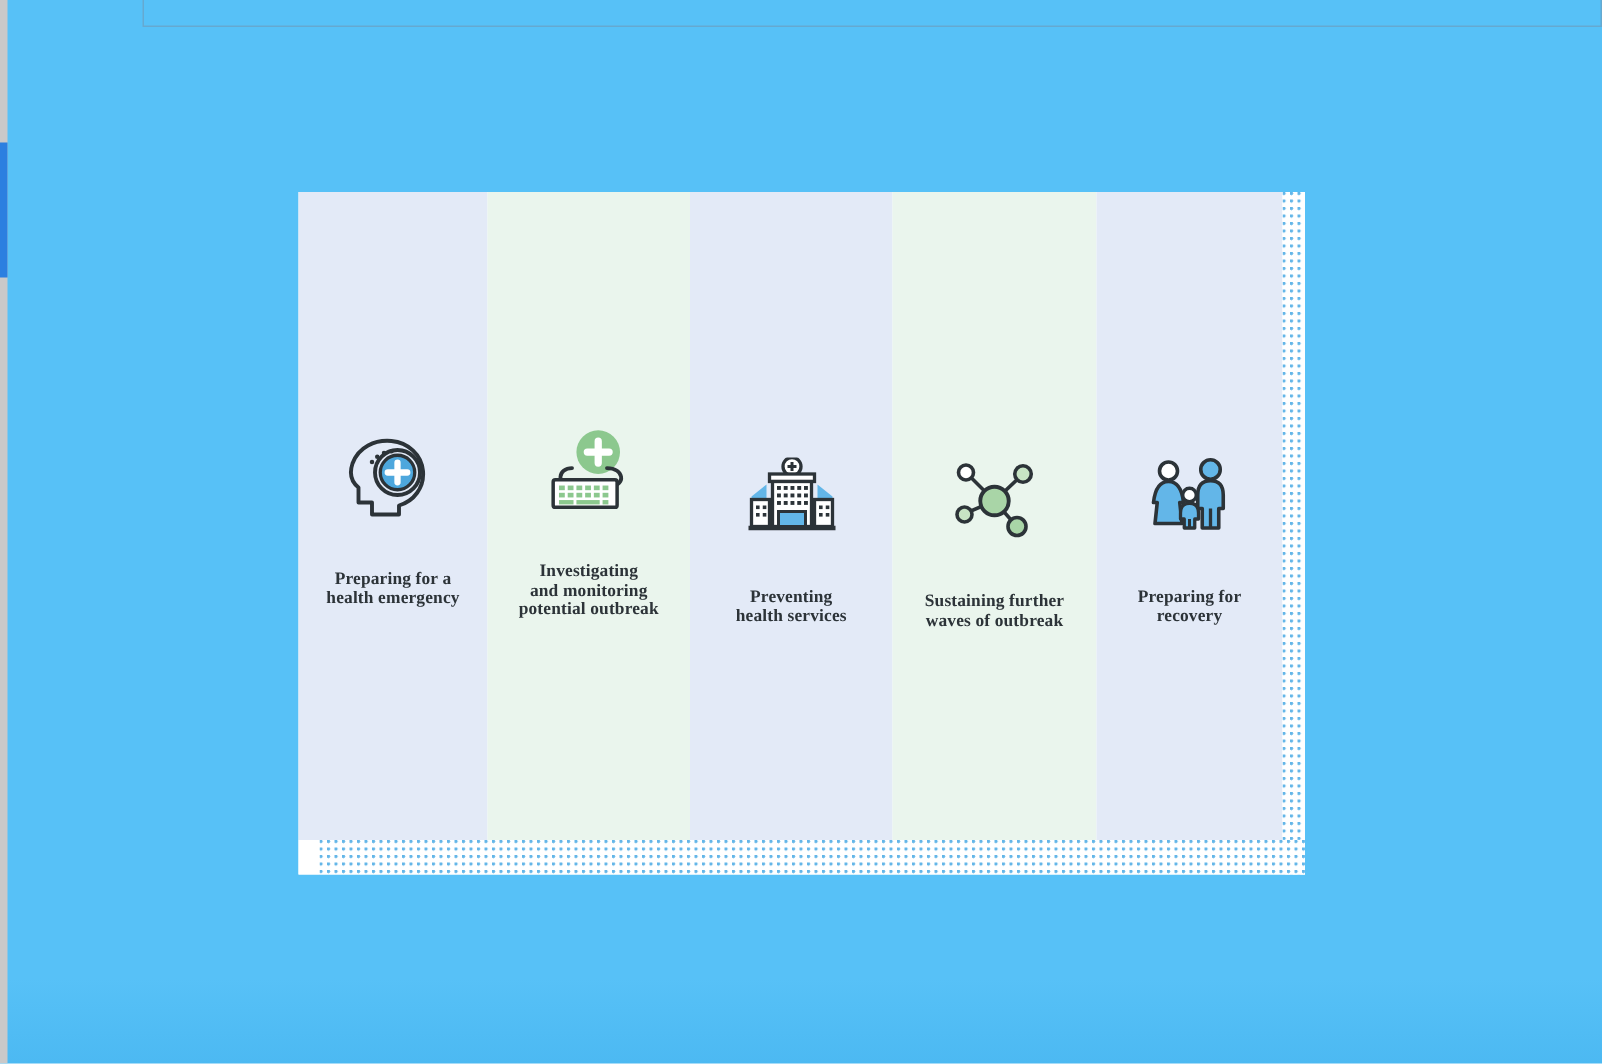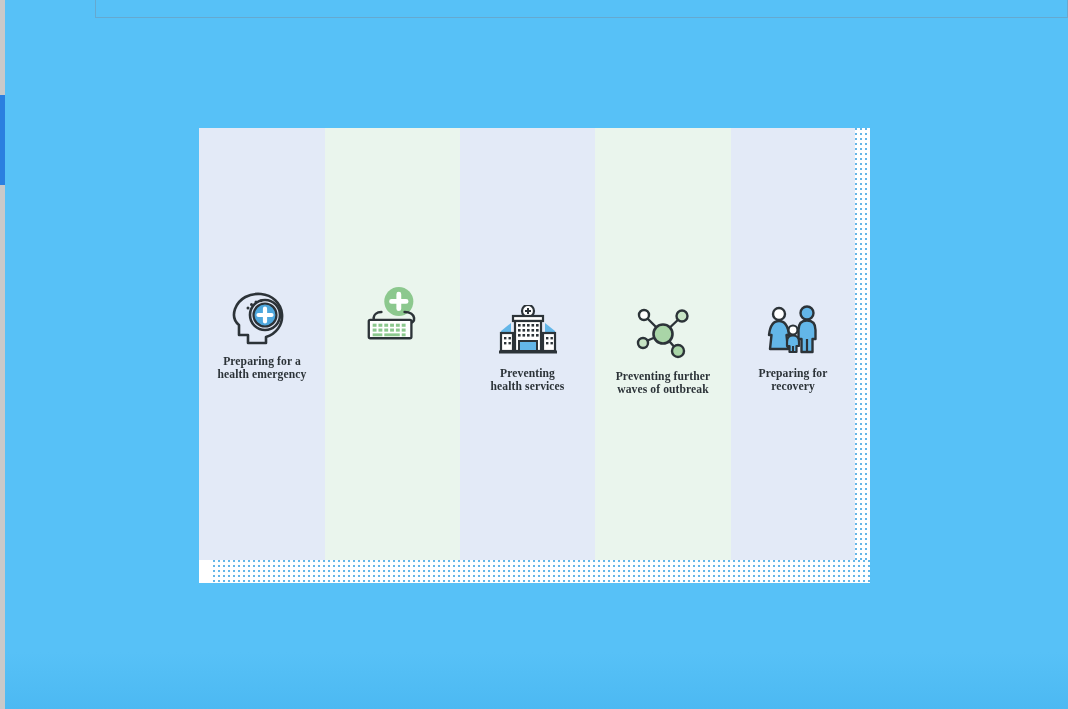--- a/index.html
+++ b/index.html
@@ -92,20 +92,21 @@
   .col-bg-blue  { background: #e3eaf7; }
   .col-bg-green { background: #eaf5ed; }
 
   .col-inner {
     position: absolute;
     left: 0;
     width: 100%;
     display: flex;
     flex-direction: column;
     align-items: center;
+    gap: 24px;
   }
 
   .col-icon {
     width: 62px;
     height: 62px;
     display: flex;
     align-items: center;
     justify-content: center;
     margin-bottom: 6px;
   }
@@ -209,20 +210,23 @@
                 <rect x="23" y="45" width="4" height="3.2"></rect>
                   <rect x="29" y="45" width="4" height="3.2"></rect>
                 <rect x="35" y="45" width="4" height="3.2"></rect>
                   <rect x="41" y="45" width="4" height="3.2"></rect>
                 <rect x="11" y="50" width="10" height="3"></rect>
                   <rect x="23" y="50" width="16" height="3"></rect>
                 <rect x="41" y="50" width="4" height="3"></rect>
               </g>
             </svg>
           </div>
+          <div class="col-label">Investigating
+and monitoring
+potential outbreak</div>
         </div>
       </div>
 
       <div class="panel-column w3 col-bg-blue">
         <div class="col-inner" style="top:172px;">
           <div class="col-icon">
             <svg width="62" height="52" viewBox="0 0 62 52">
               <path d="M4 26 L14 18 L14 46 L4 46 Z" fill="#63b6e8"></path>
               <path d="M58 26 L48 18 L48 46 L58 46 Z" fill="#63b6e8"></path>
               <circle cx="31" cy="6" r="6" fill="#ffffff" stroke="#2c3338" stroke-width="2.2"></circle>
@@ -277,21 +281,21 @@
                 <line x1="29" y1="28" x2="10" y2="36"></line>
                 <line x1="29" y1="28" x2="43" y2="44"></line>
               </g>
               <circle cx="29" cy="28" r="9.5" fill="#a9d5a7" stroke="#2c3338" stroke-width="2.6"></circle>
               <circle cx="10" cy="9" r="5" fill="#ffffff" stroke="#2c3338" stroke-width="2.4"></circle>
               <circle cx="48" cy="10" r="5.5" fill="#c7e4c4" stroke="#2c3338" stroke-width="2.4"></circle>
               <circle cx="9" cy="37" r="5" fill="#c7e4c4" stroke="#2c3338" stroke-width="2.4"></circle>
               <circle cx="44" cy="45" r="6" fill="#a9d5a7" stroke="#2c3338" stroke-width="2.4"></circle>
             </svg>
           </div>
-          <div class="col-label">Preventing further
+          <div class="col-label">Sustaining further
 waves of outbreak</div>
         </div>
       </div>
 
       <div class="panel-column w5 col-bg-blue">
         <div class="col-inner" style="top:172px;">
           <div class="col-icon">
             <svg width="56" height="52" viewBox="0 0 56 52">
 
               <circle cx="14" cy="9" r="6" fill="#ffffff" stroke="#2c3338" stroke-width="2.4"></circle>

